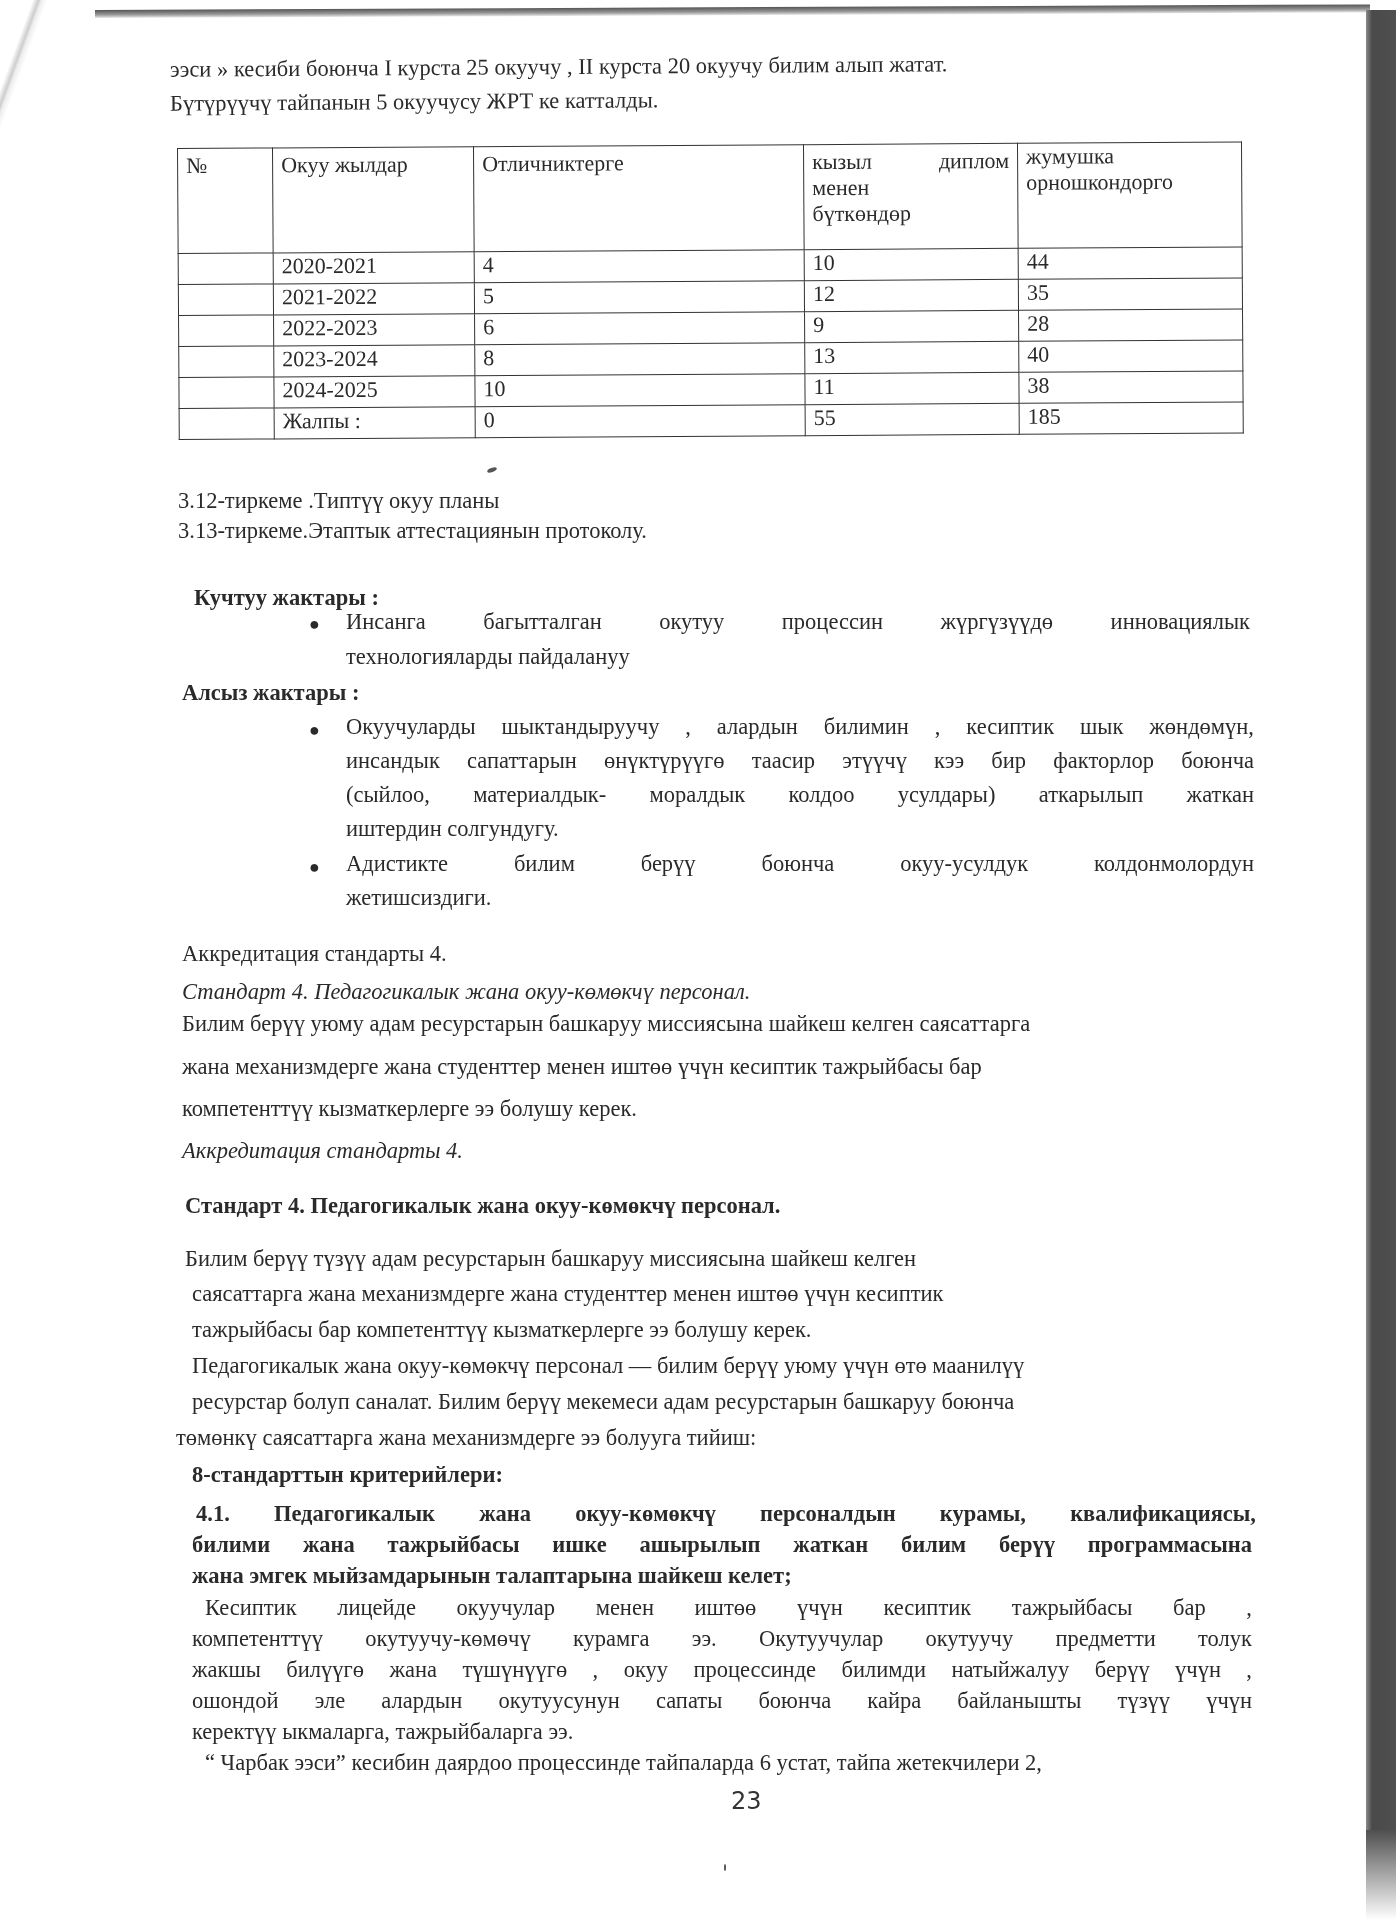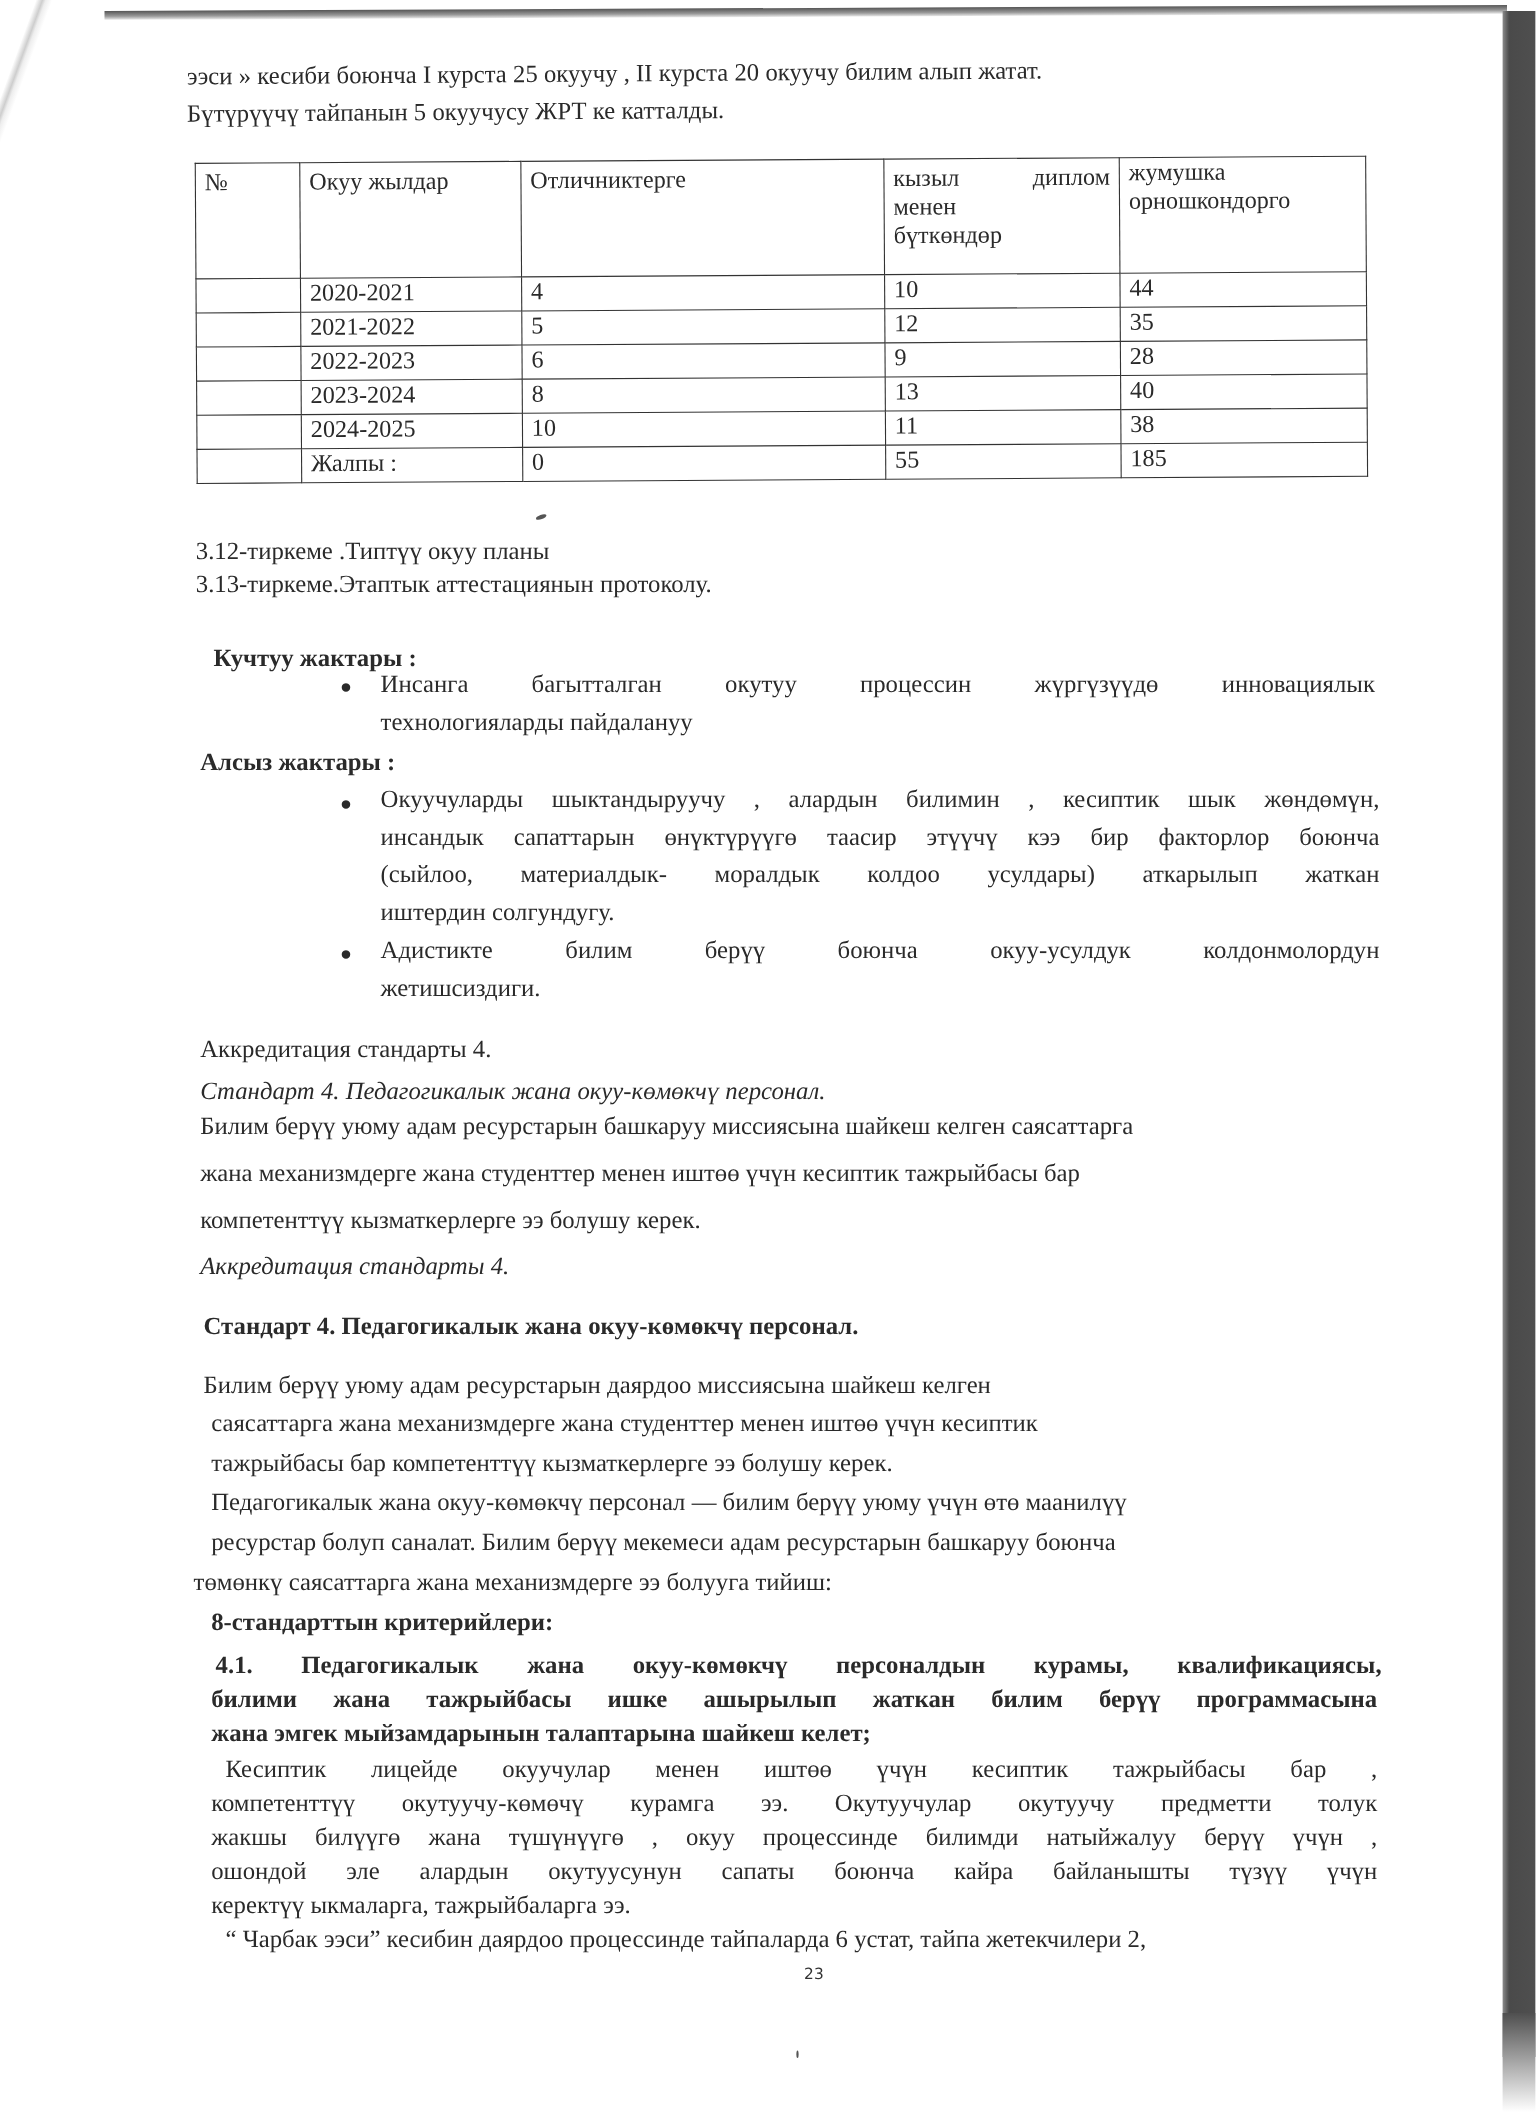--- a/index.html
+++ b/index.html
@@ -28,21 +28,21 @@
 
   
   .tbl { position: absolute; left: 177px; top: 148px; border-collapse: collapse; transform: rotate(-0.35deg); transform-origin: left top; }
   .tbl td { border: 1.5px solid #333; font-size: 22px; line-height: 26px; padding: 0 8px; vertical-align: top; color: #2a2a2a; }
   .tbl tr.head td { height: 100px; padding-top: 4px; }
   .tbl tr.row td { height: 30px; }
   .c0 { width: 78px; } .c1 { width: 184px; } .c2 { width: 313px; } .c3 { width: 197px; } .c4 { width: 207px; }
   .hdr-diploma { display: block; text-align: justify; text-align-last: justify; }
 
   .bullet { position: absolute; font-size: 18px; }
-  .pagenum { position: absolute; left: 731px; top: 1787px; font-family: "DejaVu Sans", sans-serif; font-size: 14px; color: #333; }
+  .pagenum { position: absolute; left: 731px; top: 1787px; font-family: "DejaVu Sans", sans-serif; font-size: 24px; color: #333; }
   .speck { position: absolute; background: #555; border-radius: 50%; }
 </style>
 </head>
 <body>
 
 <div class="scan-top"></div>
 <div class="scan-right"></div>
 <div class="scan-right-fade"></div>
 <div class="scan-left-edge"></div>
 
@@ -133,21 +133,21 @@
   <div class="line" style="left:346px; top:884px;">жетишсиздиги.</div>
 
   <div class="line" style="left:182px; top:940px;">Аккредитация стандарты 4.</div>
   <div class="line i" style="left:182px; top:978px;">Стандарт 4. Педагогикалык жана окуу-көмөкчү персонал.</div>
   <div class="line" style="left:182px; top:1010px;">Билим берүү уюму адам ресурстарын башкаруу миссиясына шайкеш келген саясаттарга</div>
   <div class="line" style="left:182px; top:1053px;">жана механизмдерге жана студенттер менен иштөө үчүн кесиптик тажрыйбасы бар</div>
   <div class="line" style="left:182px; top:1095px;">компетенттүү кызматкерлерге ээ болушу керек.</div>
   <div class="line i" style="left:182px; top:1137px;">Аккредитация стандарты 4.</div>
 
   <div class="line b" style="left:185px; top:1192px;">Стандарт 4. Педагогикалык жана окуу-көмөкчү персонал.</div>
-  <div class="line" style="left:185px; top:1245px;">   Билим берүү уюму адам ресурстарын даярдоо миссиясына шайкеш келген</div>
+  <div class="line" style="left:185px; top:1245px;">   Билим берүү түзүү адам ресурстарын башкаруу миссиясына шайкеш келген</div>
   <div class="line" style="left:192px; top:1280px;">саясаттарга жана механизмдерге жана студенттер менен иштөө үчүн кесиптик</div>
   <div class="line" style="left:192px; top:1316px;">тажрыйбасы бар компетенттүү кызматкерлерге ээ болушу керек.</div>
   <div class="line" style="left:192px; top:1352px;">Педагогикалык жана окуу-көмөкчү персонал — билим берүү уюму үчүн өтө маанилүү</div>
   <div class="line" style="left:192px; top:1388px;">ресурстар болуп саналат. Билим берүү мекемеси адам ресурстарын башкаруу боюнча</div>
   <div class="line" style="left:176px; top:1424px;">төмөнкү саясаттарга жана механизмдерге ээ болууга тийиш:</div>
 
   <div class="line b" style="left:192px; top:1461px;">8-стандарттын критерийлери:</div>
 
   <div class="line b just" style="left:196px; top:1500px; width:1060px;">4.1. Педагогикалык жана окуу-көмөкчү персоналдын курамы, квалификациясы,</div>
   <div class="line b just" style="left:192px; top:1531px; width:1060px;">билими жана тажрыйбасы ишке ашырылып жаткан билим берүү программасына</div>

